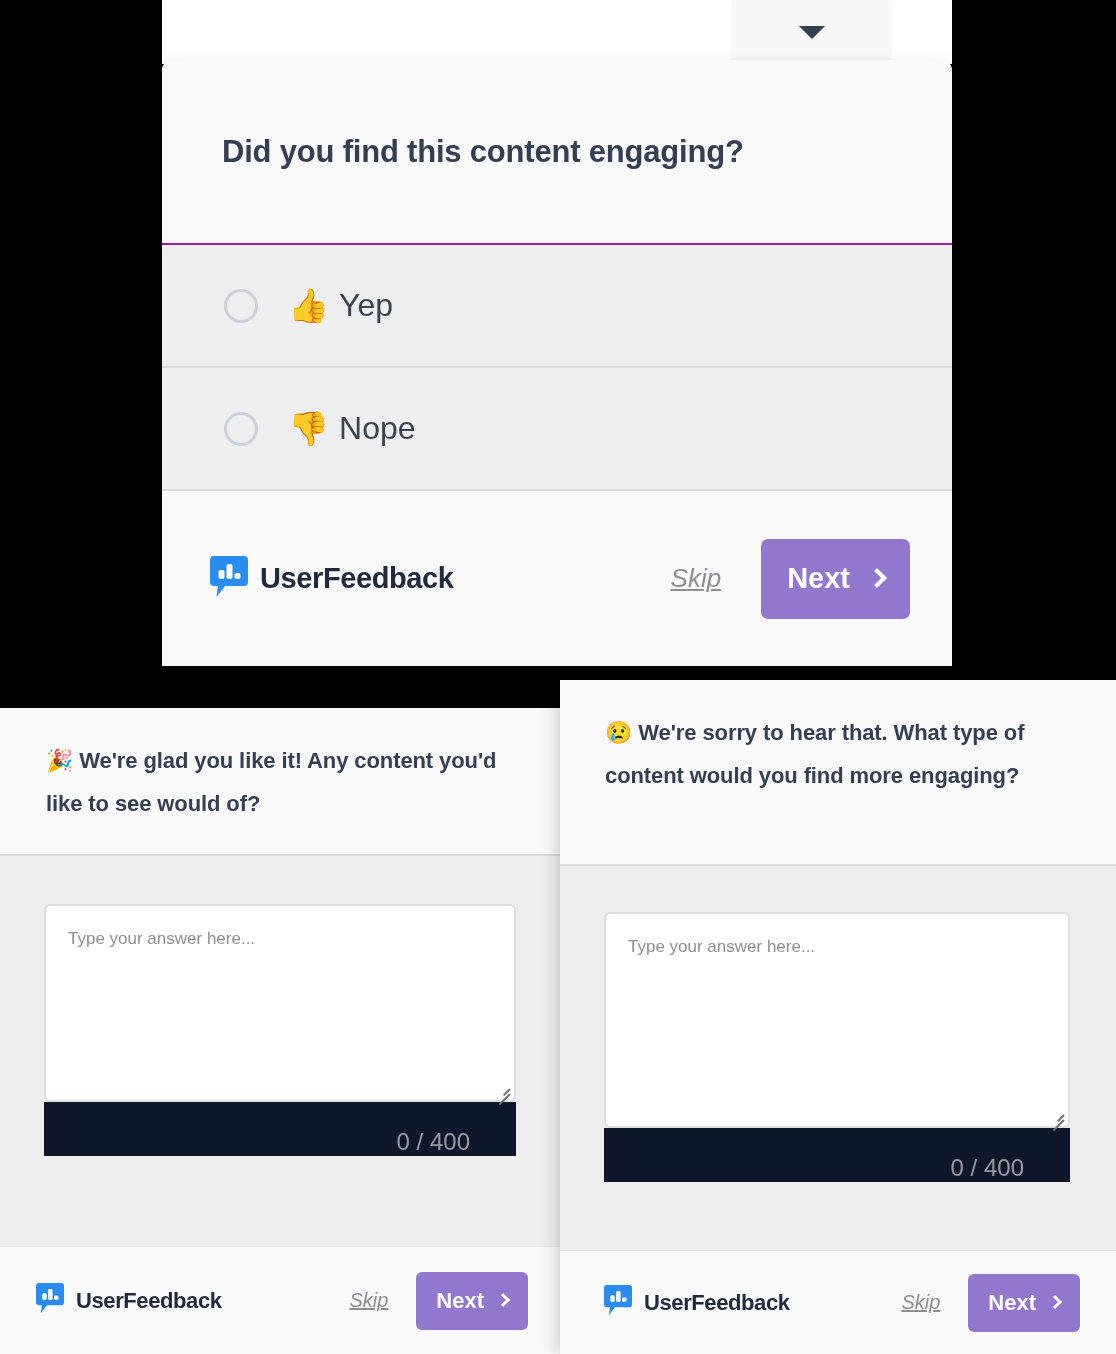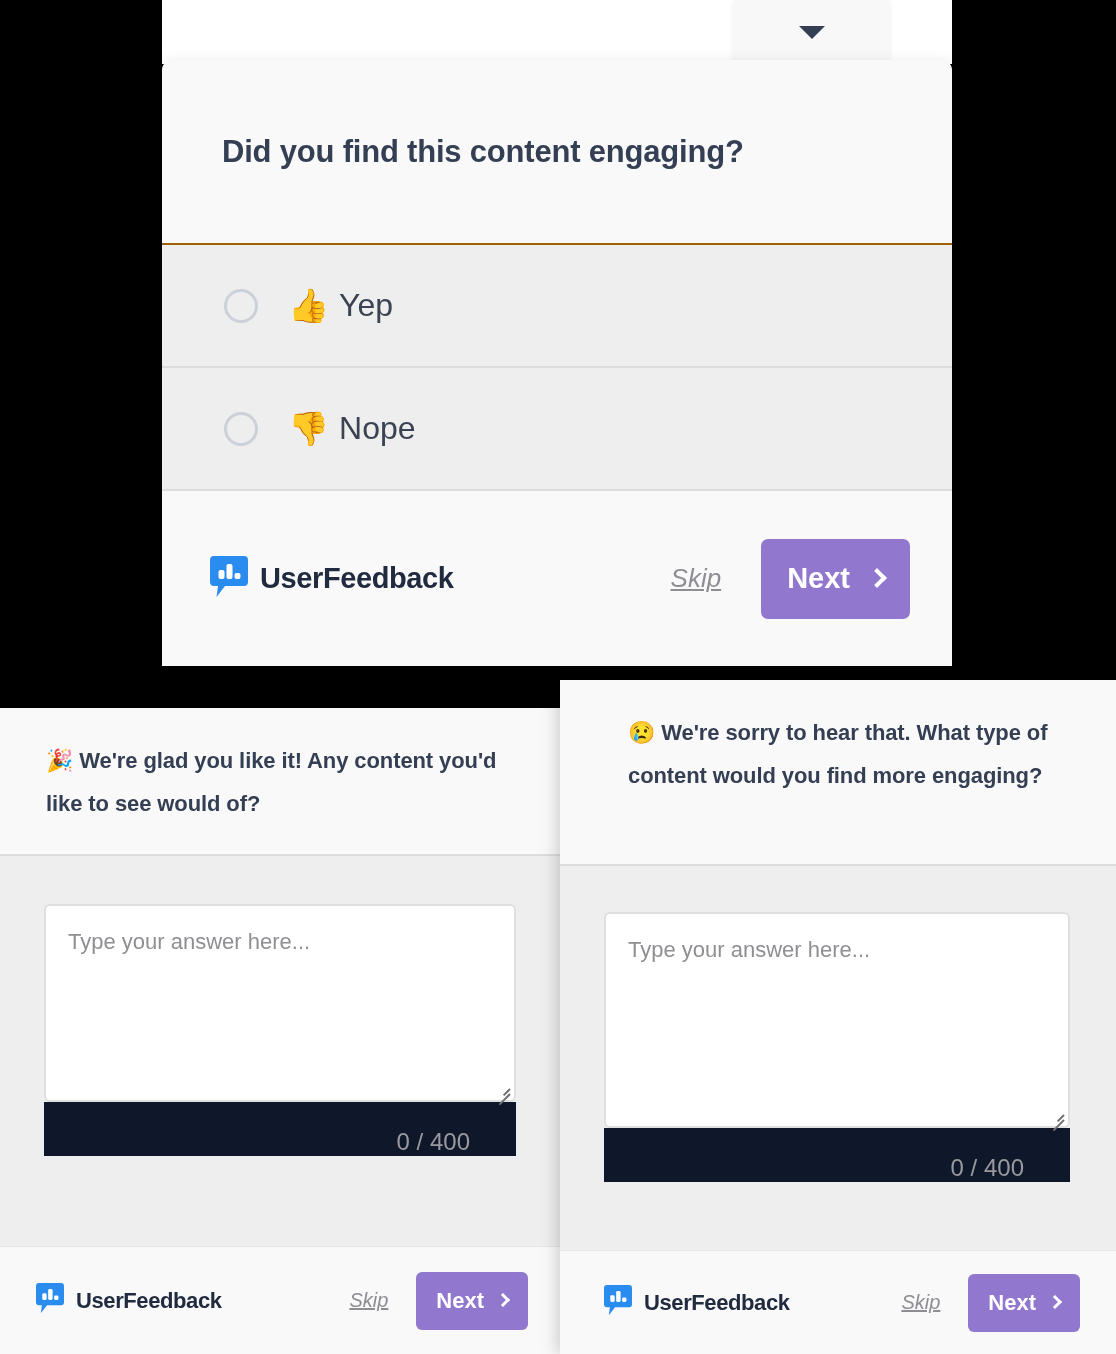--- a/index.html
+++ b/index.html
@@ -71,21 +71,21 @@
     box-shadow: 0 2px 14px rgba(0,0,0,0.10);
     overflow: hidden;
   }
 
   .card-question {
     height: 185px;
     display: flex;
     align-items: center;
     padding: 0 60px;
     background: #f9f9fa;
-    border-bottom: 2px solid #a16207;
+    border-bottom: 2px solid #a21caf;
   }
   .card-question h1 {
     font-size: 31px;
     font-weight: bold;
     color: #343f53;
     letter-spacing: -0.2px;
   }
 
   .options { background: #eeeeee; }
   .option-row {
@@ -190,21 +190,21 @@
     box-shadow: -3px 0 16px rgba(0,0,0,0.18);
     overflow: hidden;
   }
 
   .sub-header {
     background: #f9f9fa;
     border-bottom: 2px solid #dcdcdc;
     padding: 32px 46px 30px 46px;
   }
   #panel-left .sub-header { height: 148px; }
-  #panel-right .sub-header { height: 186px; padding-left: 68px; padding-right: 38px; }
+  #panel-right .sub-header { height: 186px; padding-left: 45px; padding-right: 38px; }
 
   .sub-header h2 {
     font-size: 22px;
     font-weight: bold;
     color: #343f53;
     line-height: 1.95;
     letter-spacing: -0.1px;
   }
   #panel-right .sub-header h2 { line-height: 1.95; }
   .sub-emoji { font-size: 22px; }
@@ -226,21 +226,21 @@
   #panel-right .answer-box { height: 216px; }
 
   .answer-box textarea {
     width: 100%;
     height: 100%;
     border: none;
     outline: none;
     resize: none;
     background: transparent;
     font-family: "Liberation Sans", sans-serif;
-    font-size: 22px;
+    font-size: 17px;
     color: #3b4352;
     padding: 23px 22px;
   }
   .answer-box textarea::placeholder { color: #8f8f93; }
 
   .resize-grip {
     position: absolute;
     right: 4px; bottom: 4px;
     width: 14px; height: 14px;
     pointer-events: none;

